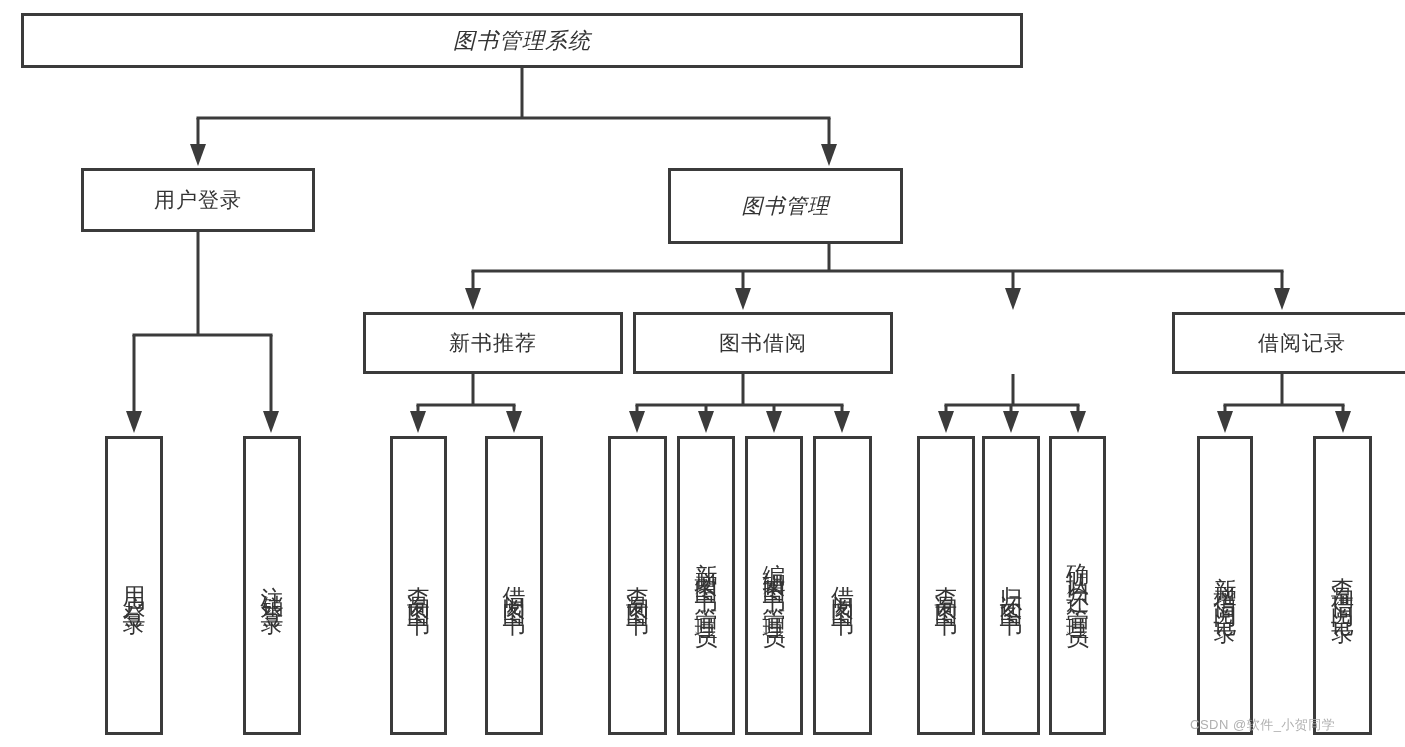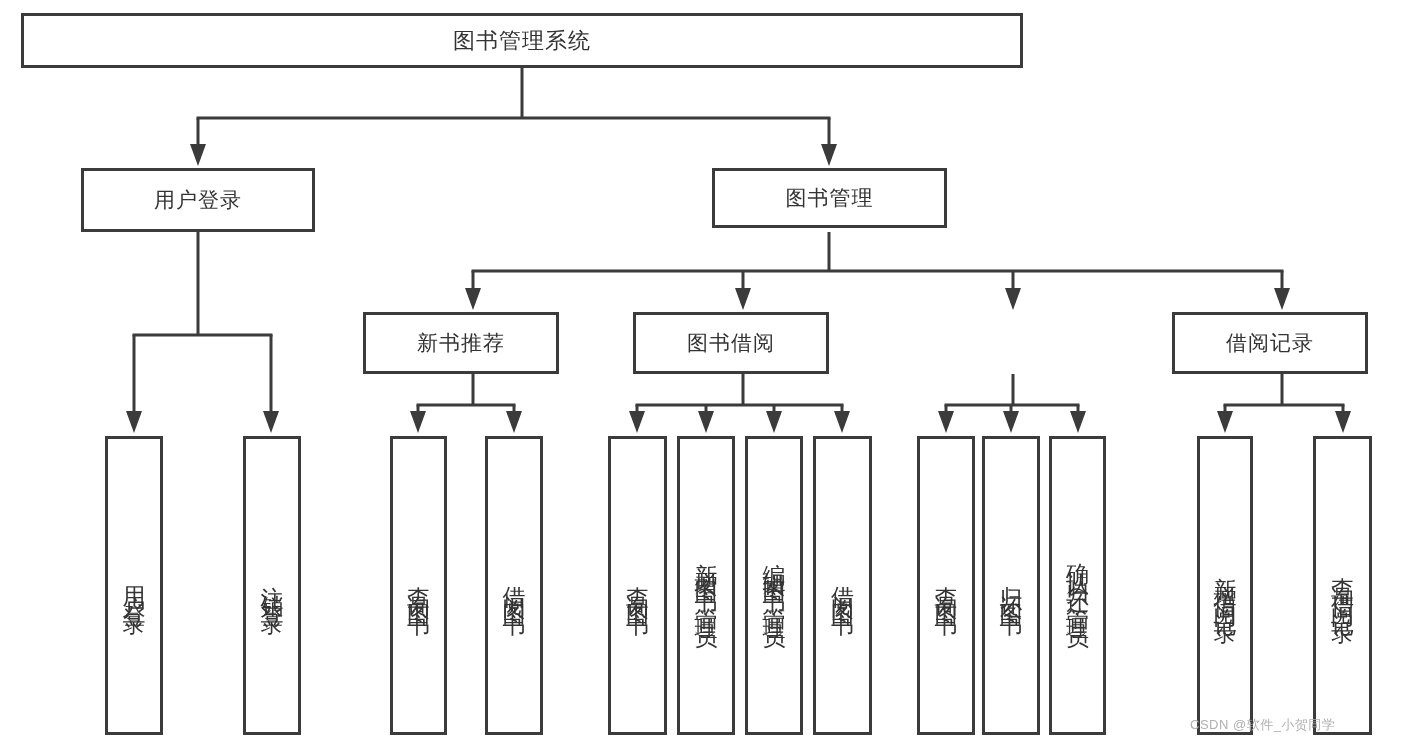--- a/index.html
+++ b/index.html
@@ -21,34 +21,34 @@
   #connectors .arrow{fill:var(--line);stroke:none;}
   .node{
     position:absolute;
     box-sizing:border-box;
     border:3px solid var(--line);
     background:var(--bg);
     display:flex;align-items:center;justify-content:center;
     color:var(--text);
   }
   .hnode{font-size:21px;letter-spacing:1px;white-space:nowrap;}
-  .root{font-size:22px;}
+  .root{font-size:22px;font-style:italic;}
   .vnode span{
     writing-mode:vertical-rl;
     text-orientation:mixed;
     font-size:23px;
     letter-spacing:9px;
     line-height:1;
     color:var(--text);
   }
   
   #n-root{left:21px;top:13px;width:1002px;height:55px;}
   #n-user-login{left:81px;top:168px;width:234px;height:64px;}
-  #n-book-mgmt{left:712px;top:168px;width:235px;height:60px;}
-  .l3{top:312px;height:62px;width:196px;}
+  #n-book-mgmt{left:668px;top:168px;width:235px;height:76px;font-style:italic;}
+  .l3{top:312px;height:62px;width:260px;}
   #n-recommend{left:363px;}
   #n-borrowing{left:633px;}
   #n-current{left:903px;width:221px;}
   #n-records{left:1172px;}
   .leaf{top:436px;height:299px;}
   #f-0{left:105px;width:58px;}
   #f-1{left:243px;width:58px;}
   #f-2{left:390px;width:57px;}
   #f-3{left:485px;width:58px;}
   #f-4{left:608px;width:59px;}

